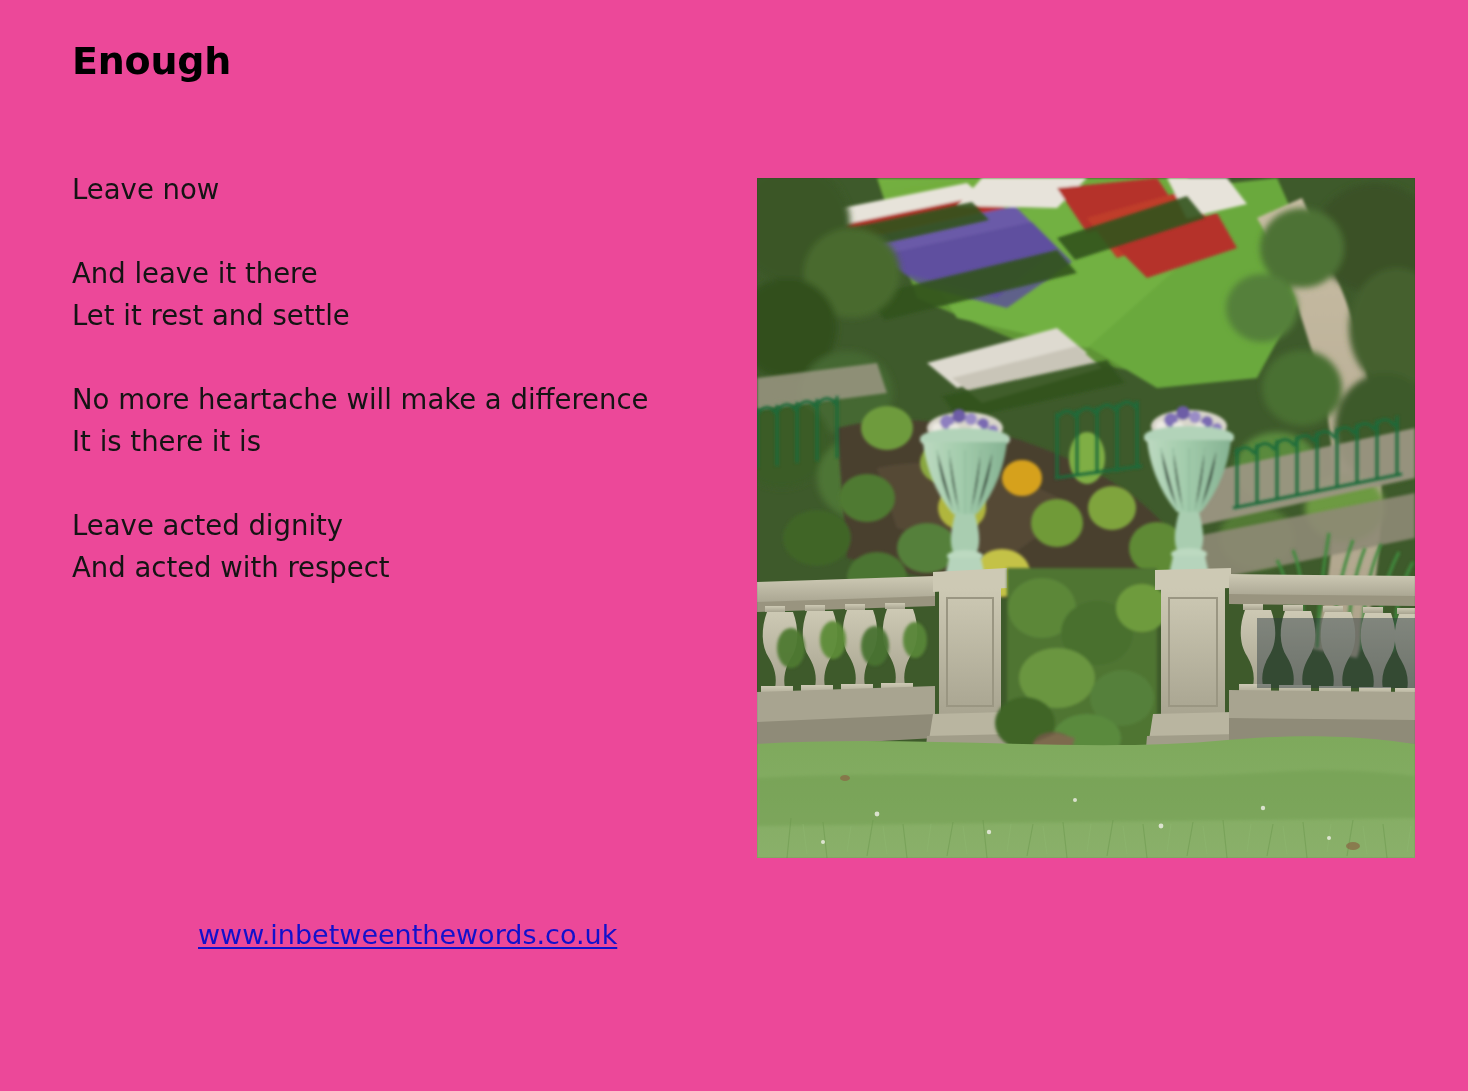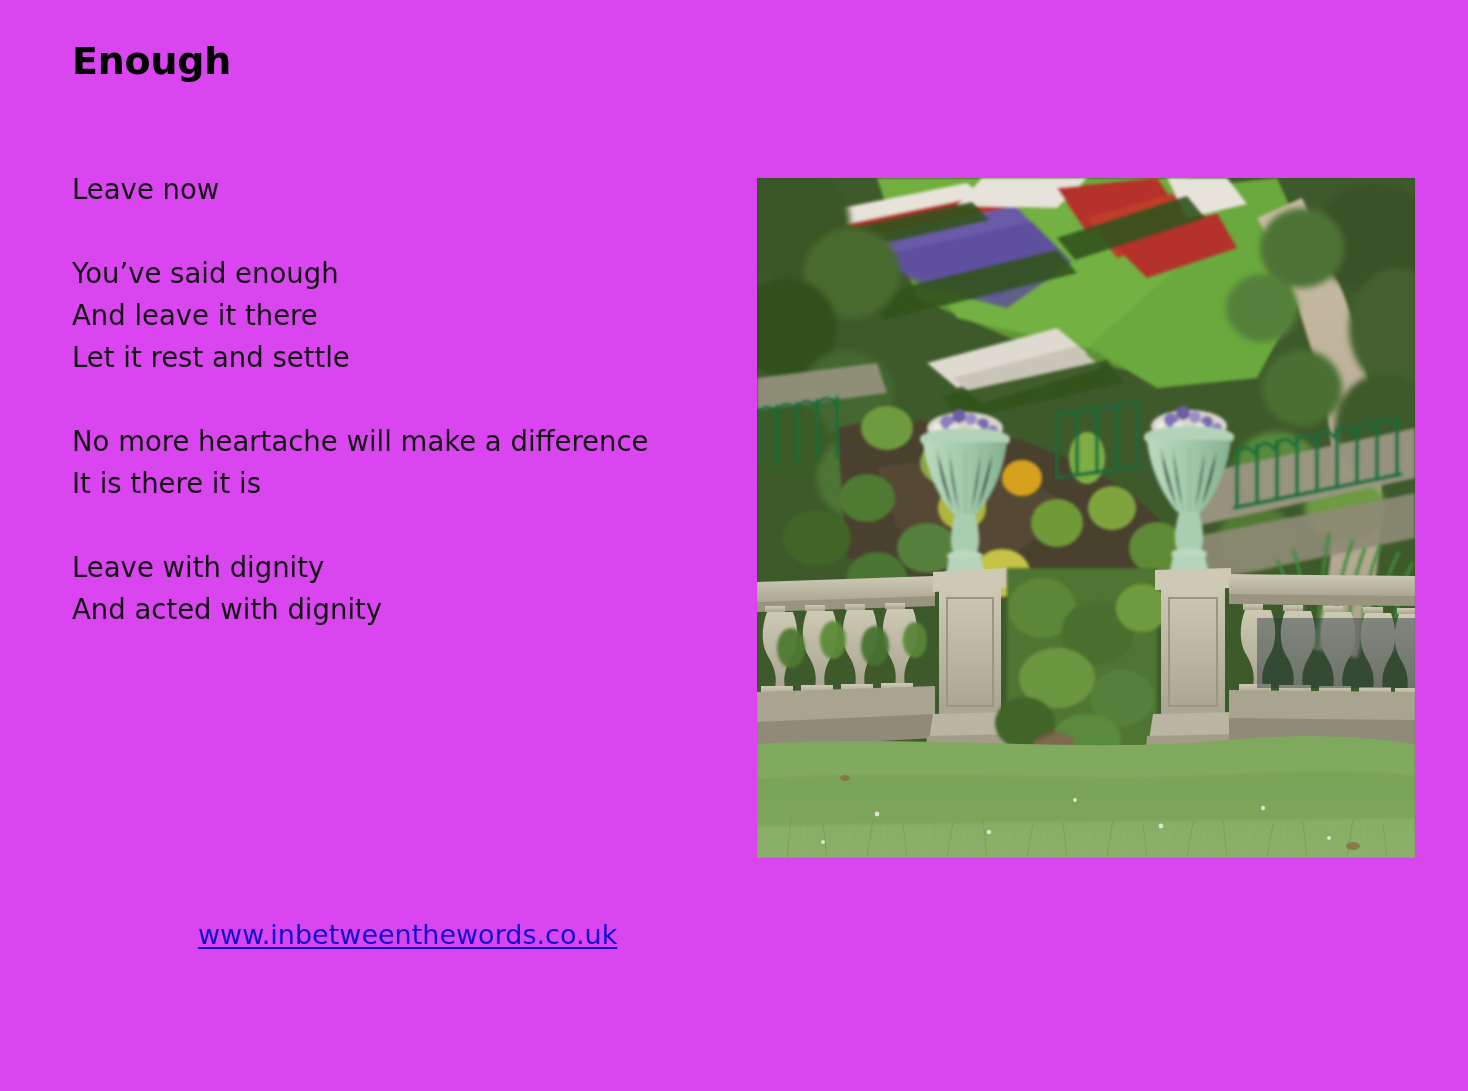--- a/index.html
+++ b/index.html
@@ -12,21 +12,21 @@
     height: 1091px;
     position: relative;
     overflow: hidden;
     font-family: "DejaVu Sans", "Liberation Sans", sans-serif;
     color: #000000;
   }
 
   .slide {
     position: absolute;
     inset: 0;
-    background: #d946ef;
+    background: #ec4899;
   }
 
   
   .poem-title {
     position: absolute;
     left: 72px;
     top: 40px;
     font-size: 38px;
     font-weight: bold;
     letter-spacing: -0.2px;
@@ -88,33 +88,32 @@
 
   <div class="poem-title">Enough</div>
 
   <div class="poem-body">
 
     <div class="stanza">
       <div class="poem-line">Leave now</div>
     </div>
 
     <div class="stanza">
-      <div class="poem-line">You’ve said enough</div>
       <div class="poem-line">And leave it there</div>
       <div class="poem-line">Let it rest and settle</div>
     </div>
 
     <div class="stanza">
       <div class="poem-line">No more heartache will make a difference</div>
       <div class="poem-line">It is there it is</div>
     </div>
 
     <div class="stanza">
-      <div class="poem-line">Leave with dignity</div>
-      <div class="poem-line">And acted with dignity</div>
+      <div class="poem-line">Leave acted dignity</div>
+      <div class="poem-line">And acted with respect</div>
     </div>
 
   </div>
 
   <a class="site-link" href="#">www.inbetweenthewords.co.uk</a>
 
   <div class="photo">
     <svg viewBox="0 0 658 680" preserveAspectRatio="none">
       <defs>
         <linearGradient id="lawnG" x1="0" y1="0" x2="0.3" y2="1">

